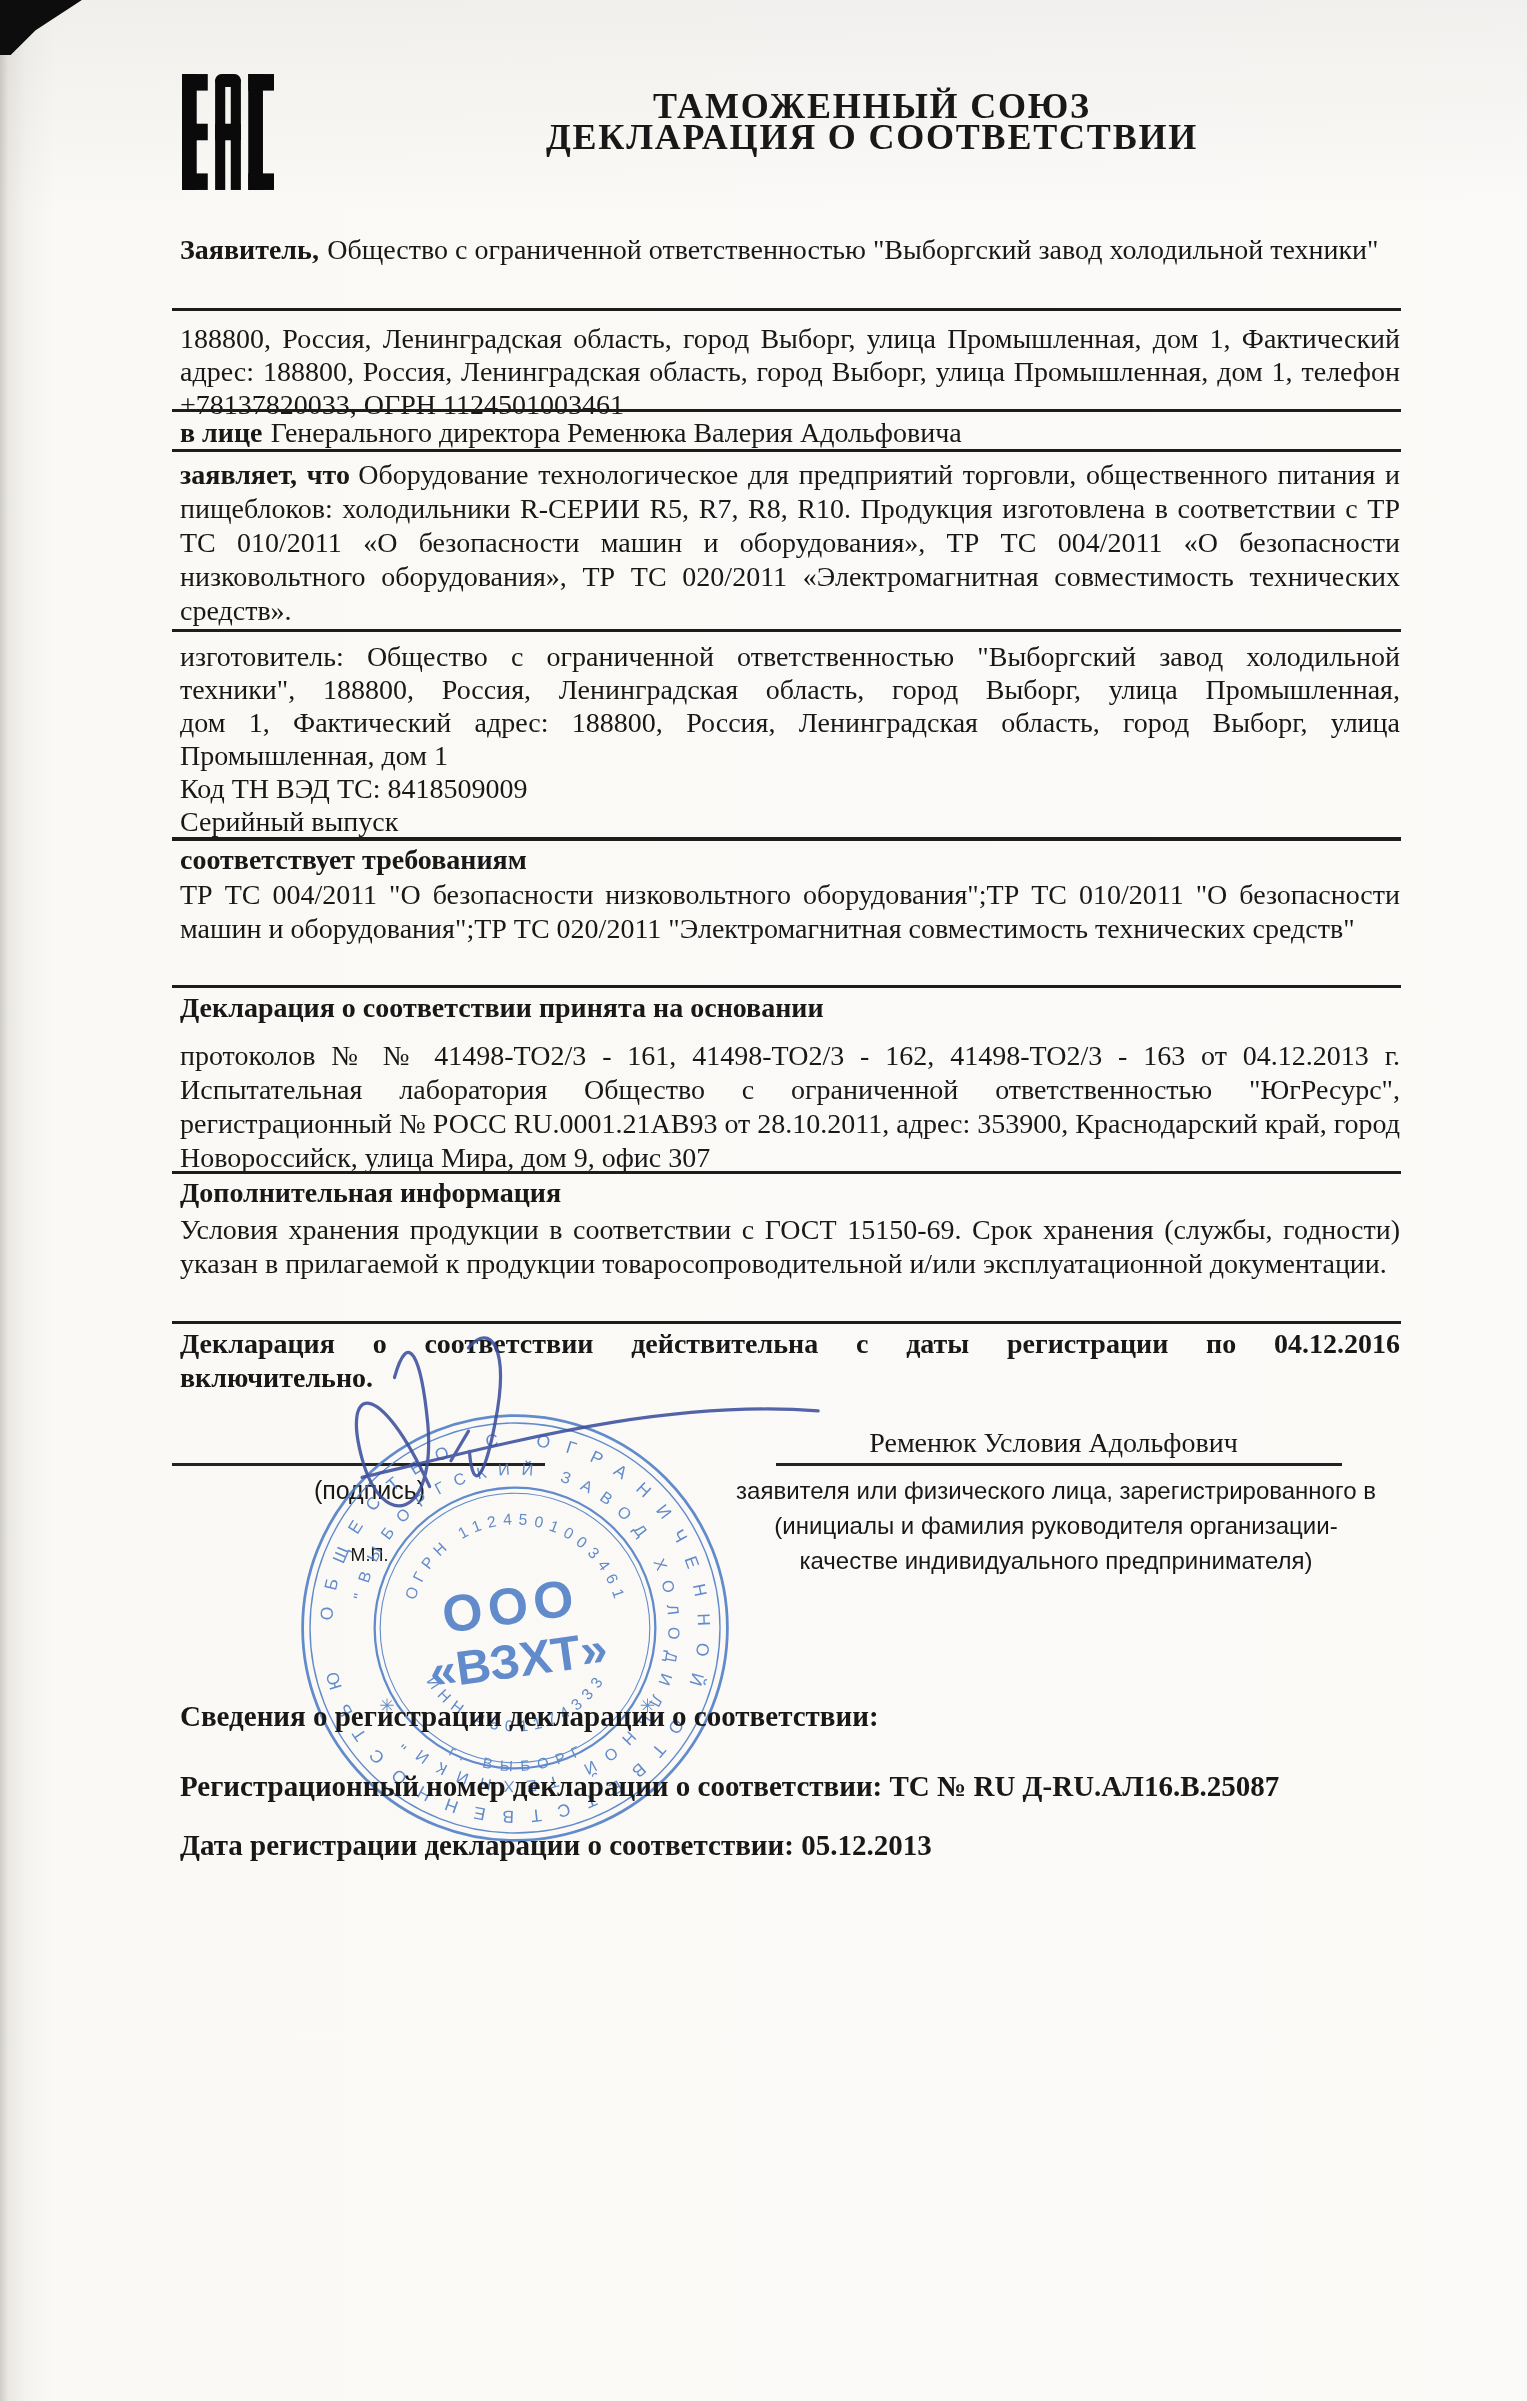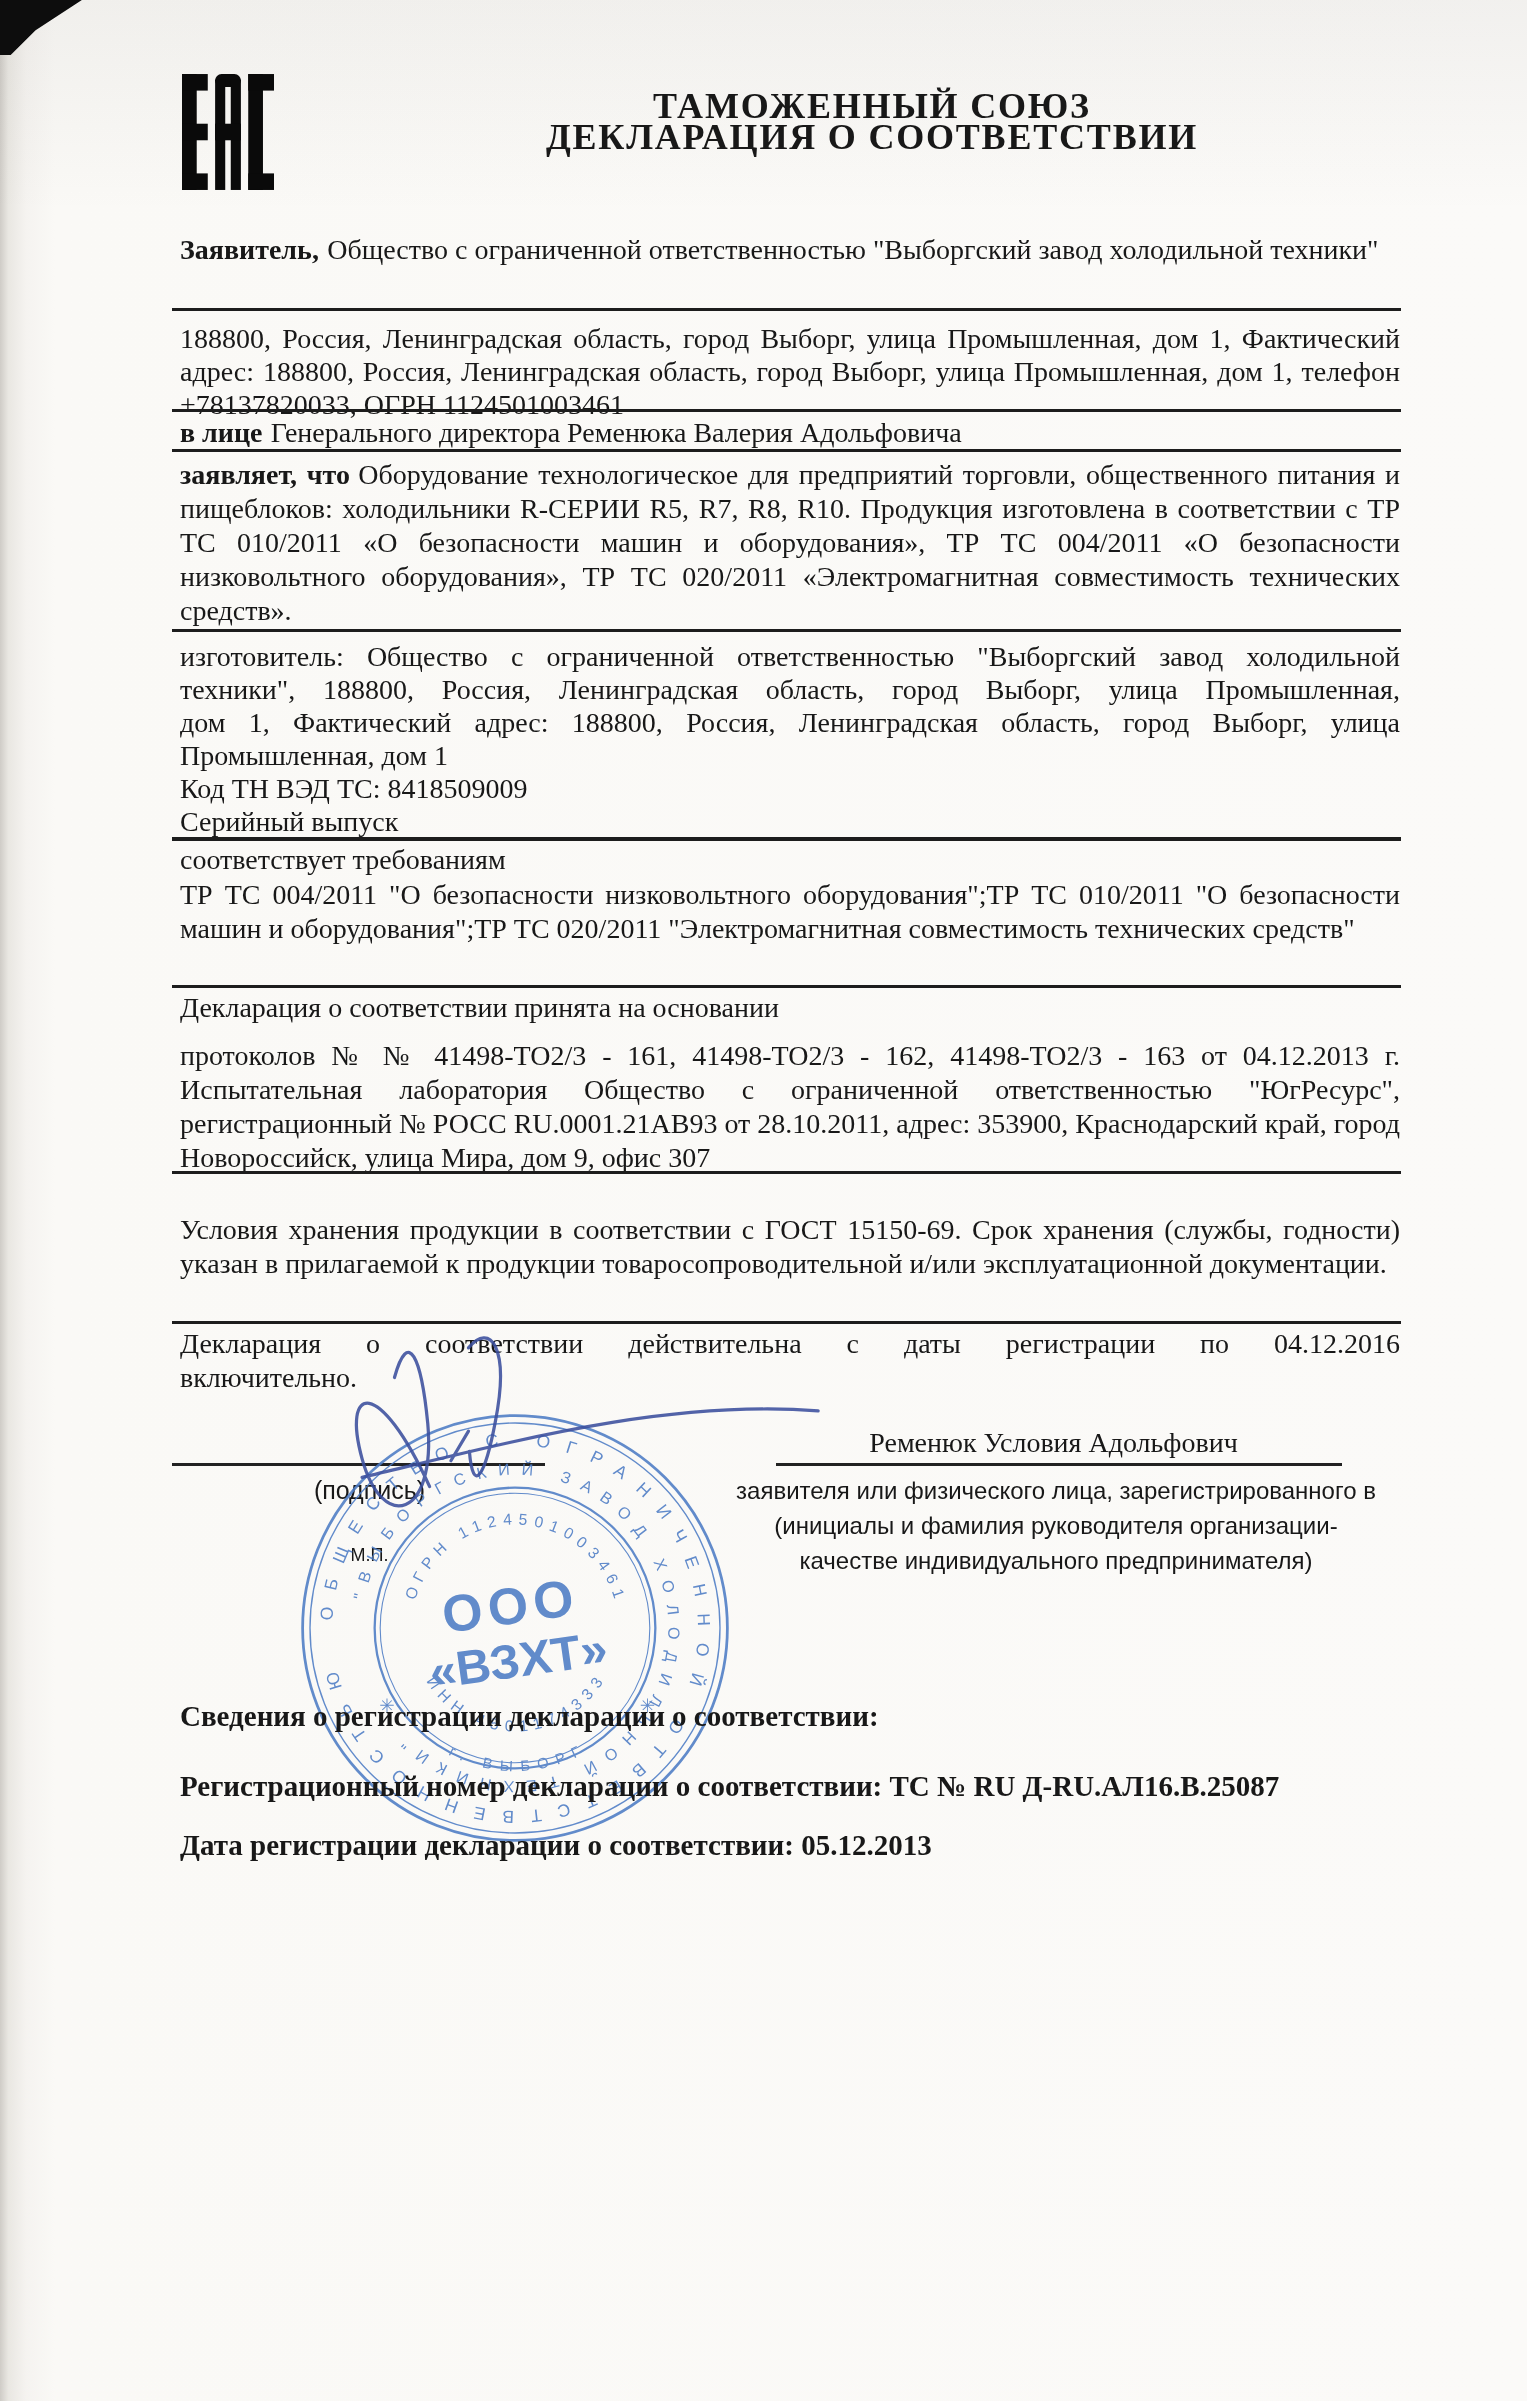--- a/index.html
+++ b/index.html
@@ -5,21 +5,21 @@
   html,body{margin:0;padding:0;background:#9c9a96;}
   .page{position:relative;width:1528px;height:2401px;overflow:hidden;color:#181818;
     font-family:"Liberation Serif",serif;font-size:28px;line-height:34px;
     background:
       linear-gradient(180deg, rgba(60,55,50,.05) 0, rgba(60,55,50,0) 213px),
       linear-gradient(90deg,#cfccc7 0,#e9e7e2 8.3px,#f5f3f0 26px,#faf9f6 55px,#fbfaf8 100%);}
   .corner{position:absolute;left:0;top:0;width:89px;height:55px;background:#0d0d0d;
     clip-path:polygon(0 0,92% 0,40% 55%,12% 100%,0 100%);}
   .abs{position:absolute;}
   .blk{position:absolute;left:180px;width:1220px;text-align:justify;}
-  .b{font-weight:normal;}
+  .b{font-weight:bold;}
   .lbl{font-weight:bold;margin-right:8.3px;}
   .jl{text-align:justify;text-align-last:justify;}
   .divider{position:absolute;left:172px;width:1229px;height:2.8px;background:#1d1d1d;}
   .divider.thick{height:3.7px;}
   .title{position:absolute;left:262px;width:1220px;text-align:center;font-weight:bold;
     font-size:36px;line-height:43px;letter-spacing:1.8px;}
   .sans{font-family:"Liberation Sans",sans-serif;}
   .sigline{position:absolute;height:2.8px;background:#222;}
   .cap{position:absolute;text-align:center;}
   .regline{position:absolute;left:180px;width:1229px;font-weight:bold;font-size:29px;text-align:left;}
@@ -82,20 +82,21 @@
   <div class="divider thick" style="top:837px;"></div>
 
   <div class="blk b" style="top:843px;text-align:left;">соответствует требованиям</div>
   <div class="blk" style="top:878px;">ТР ТС 004/2011 "О безопасности низковольтного оборудования";ТР ТС 010/2011 "О безопасности машин и оборудования";ТР ТС 020/2011 "Электромагнитная совместимость технических средств"</div>
   <div class="divider" style="top:985px;"></div>
 
   <div class="blk b" style="top:991px;text-align:left;">Декларация о соответствии принята на основании</div>
   <div class="blk" style="top:1039px;">протоколов № № 41498-ТО2/3 - 161, 41498-ТО2/3 - 162, 41498-ТО2/3 - 163 от 04.12.2013 г. Испытательная лаборатория Общество с ограниченной ответственностью "ЮгРесурс", регистрационный № РОСС RU.0001.21АВ93 от 28.10.2011, адрес: 353900, Краснодарский край, город Новороссийск, улица Мира, дом 9, офис 307</div>
   <div class="divider" style="top:1171px;"></div>
 
+  <div class="blk b" style="top:1176px;text-align:left;">Дополнительная информация</div>
   <div class="blk" style="top:1213px;">Условия хранения продукции в соответствии с ГОСТ 15150-69. Срок хранения (службы, годности) указан в прилагаемой к продукции товаросопроводительной и/или эксплуатационной документации.</div>
   <div class="divider" style="top:1321px;"></div>
 
   <div class="blk b" style="top:1327px;">
     <div class="jl">Декларация о соответствии действительна с даты регистрации по 04.12.2016</div>
     <div style="text-align:left;">включительно.</div>
   </div>
 
   <div class="sigline" style="left:172px;top:1463px;width:373px;"></div>
   <div class="cap sans" style="left:268px;top:1473px;width:203px;font-size:25px;">(подпись)</div>

